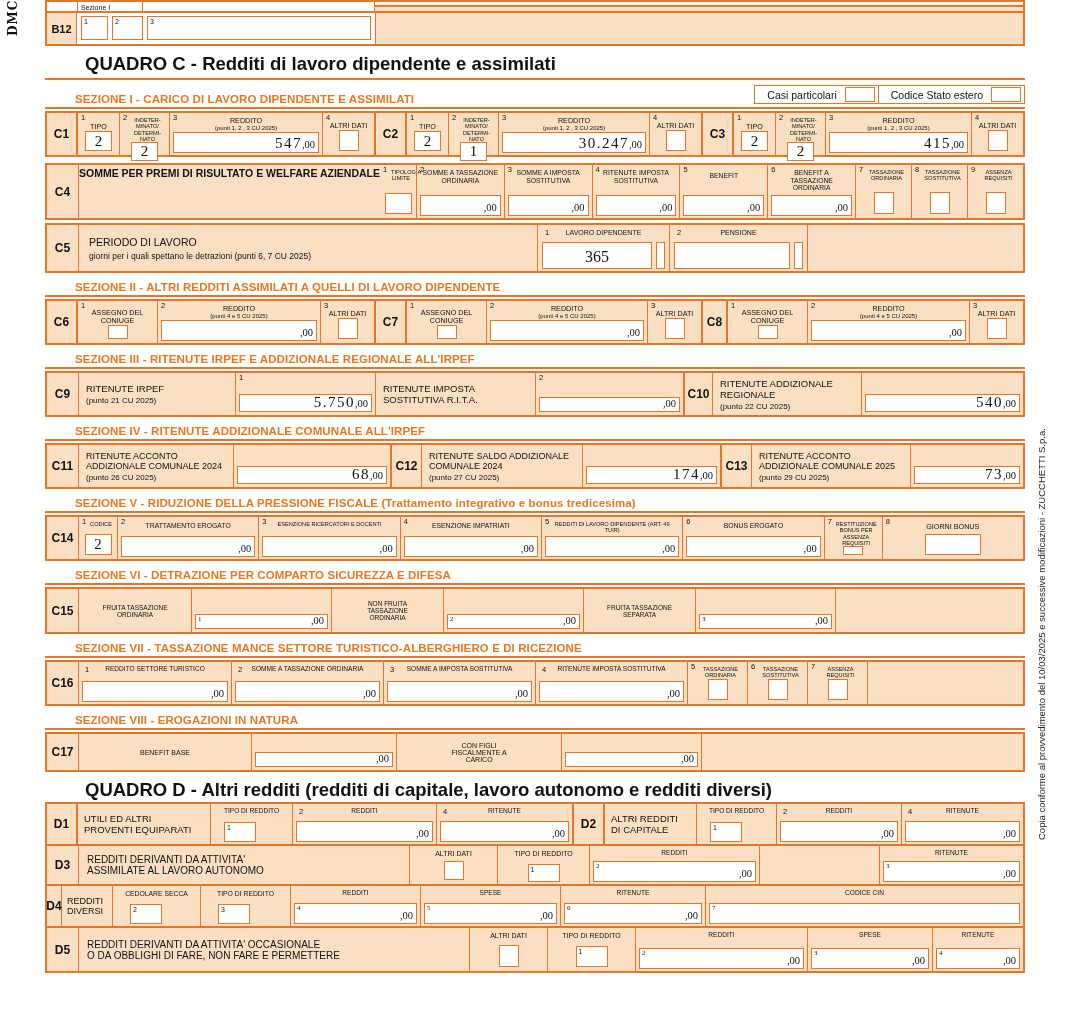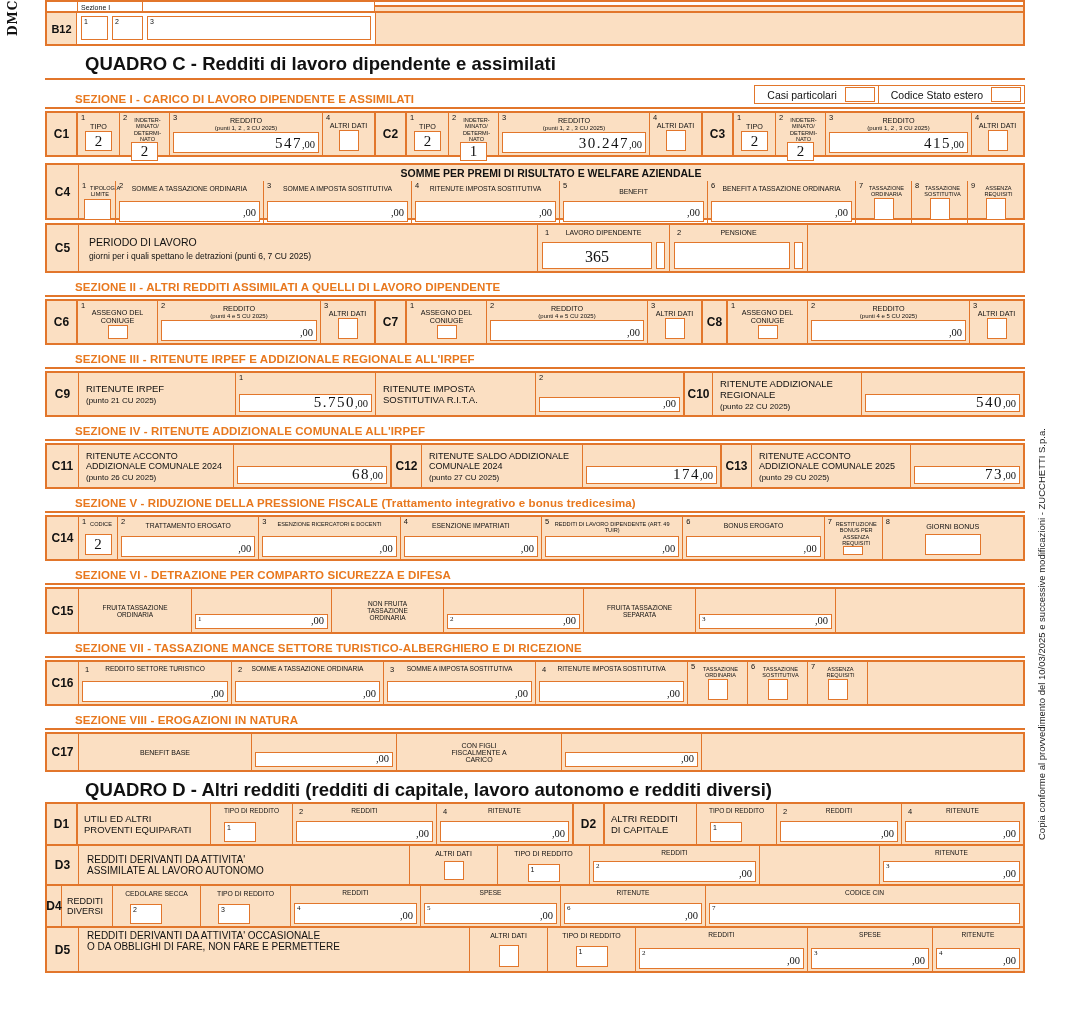--- a/index.html
+++ b/index.html
@@ -212,21 +212,21 @@
       <div class="cell" style="width:52px">
         <span class="num">4</span>
         <div class="lab lab7" style="margin-top:7px">ALTRI DATI</div>
         <div class="chk"></div>
       </div>
     </div>
   </div>
 
   <div class="row" style="height:57px;margin-top:6px">
     <div class="rl" style="width:32px">C4</div>
-    <div style="flex:1;display:flex;flex-direction:column;min-width:0">
+    <div style="flex:1;display:flex;flex-direction:row;min-width:0">
       <div class="band">SOMME PER PREMI DI RISULTATO E WELFARE AZIENDALE</div>
       <div style="flex:1;display:flex;min-width:0">
         <div class="cell" style="width:36px">
           <span class="num">1</span>
           <div class="lab lab5" style="margin-left:8px">TIPOLOGIA LIMITE</div>
           <div class="sbox"></div>
         </div>
         <div class="cell" style="flex:1">
           <span class="num">2</span>
           <div class="lab">SOMME A TASSAZIONE ORDINARIA</div>
@@ -753,21 +753,21 @@
     <div class="cell" style="flex:1">
       <div class="hd"><span>CODICE CIN</span></div>
       <div class="vbox" style="justify-content:flex-start">
           <span class="numin">7</span>
         </div>
     </div>
   </div>
 
   <div class="row" style="height:47px;margin-top:-2px">
     <div class="rl" style="width:32px">D5</div>
-    <div class="cell labL" style="width:390px;justify-content:flex-start;padding-left:8px;border-left:none">
+    <div class="cell labL" style="width:390px;justify-content:center;padding-left:8px;border-left:none">
       <div style="font-size:10px">REDDITI DERIVANTI DA  ATTIVITA' OCCASIONALE</div>
       <div style="font-size:10px">O DA OBBLIGHI DI FARE, NON FARE E PERMETTERE</div>
     </div>
     <div class="cell" style="width:78px">
       <div class="hd" style="font-size:7px"><span>ALTRI DATI</span></div>
       <div class="chk"></div>
     </div>
     <div class="cell" style="width:88px">
       <div class="hd" style="font-size:7px"><span>TIPO DI REDDITO</span></div>
       <div class="tbox" style="margin-left:auto;margin-right:auto">

